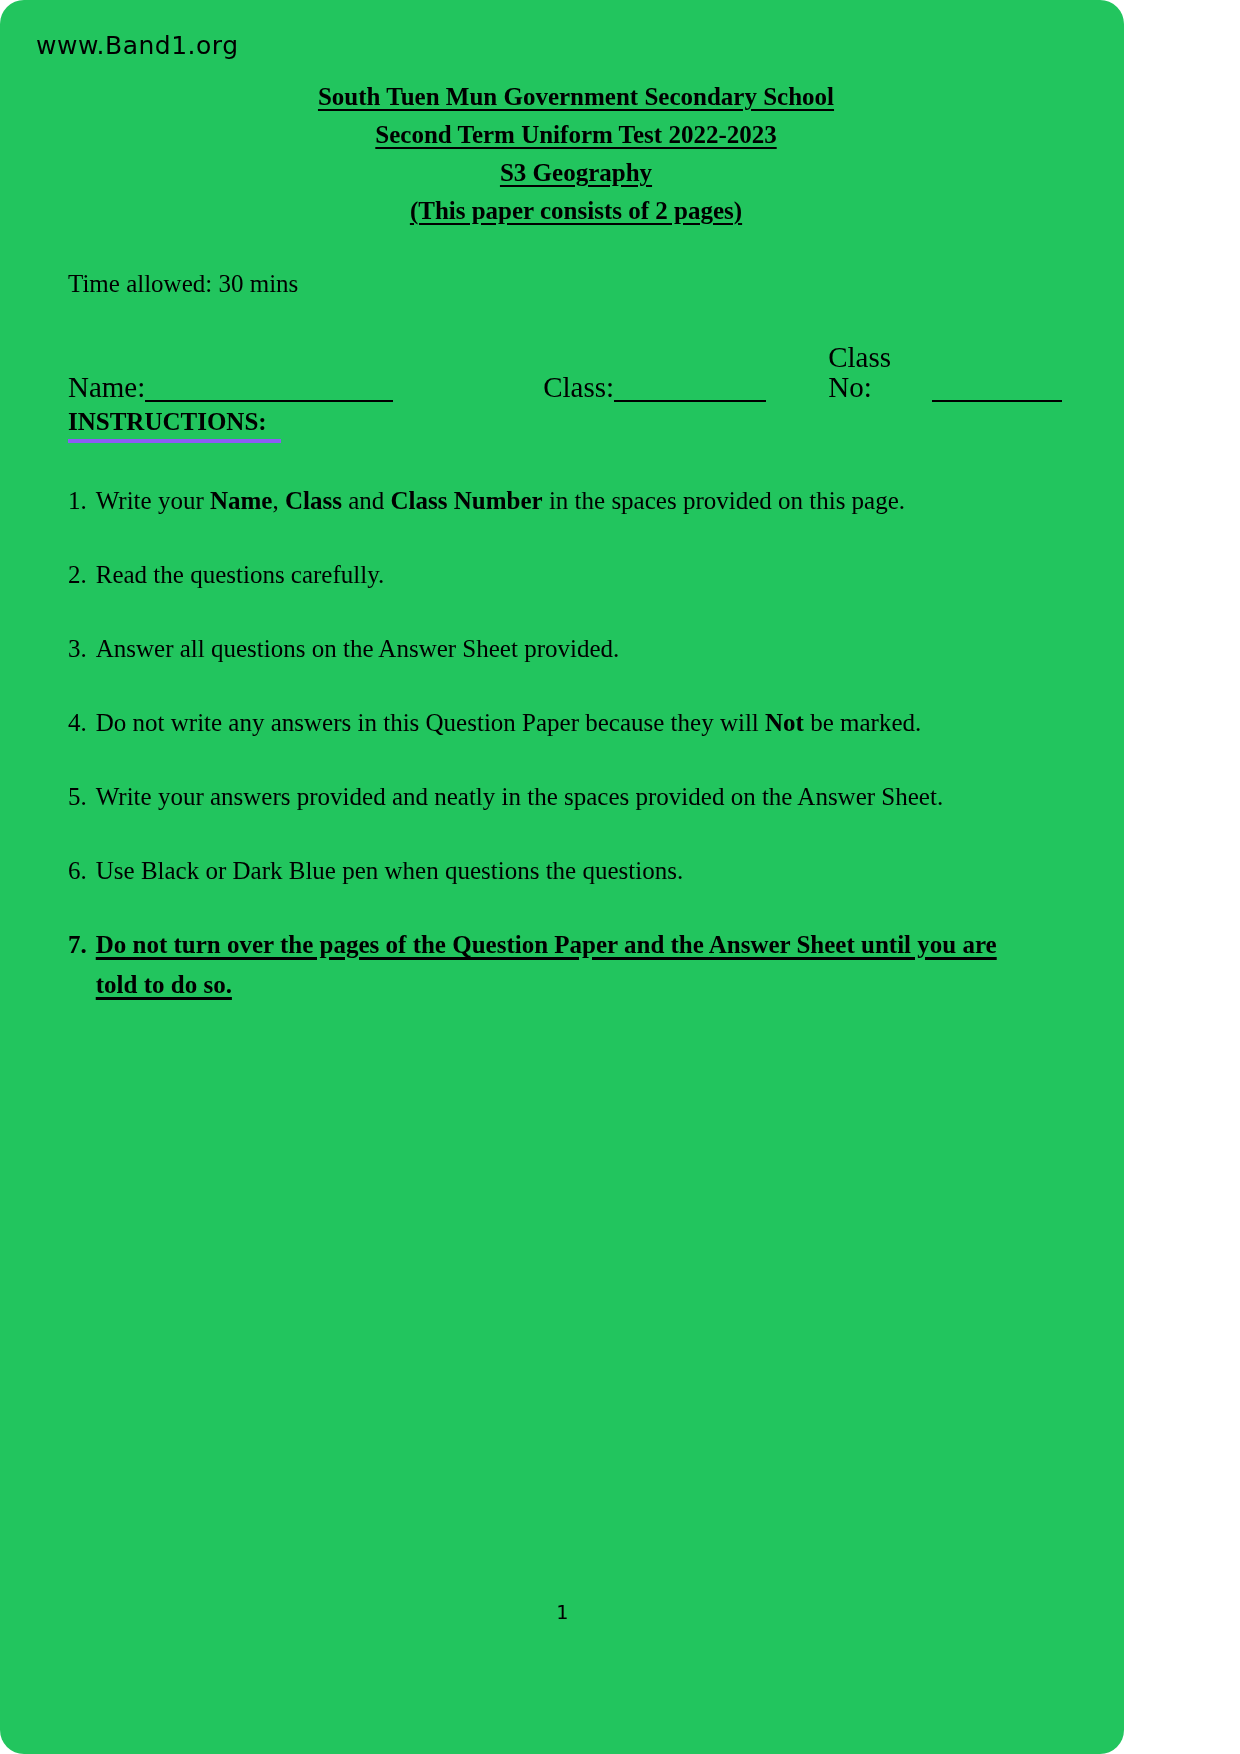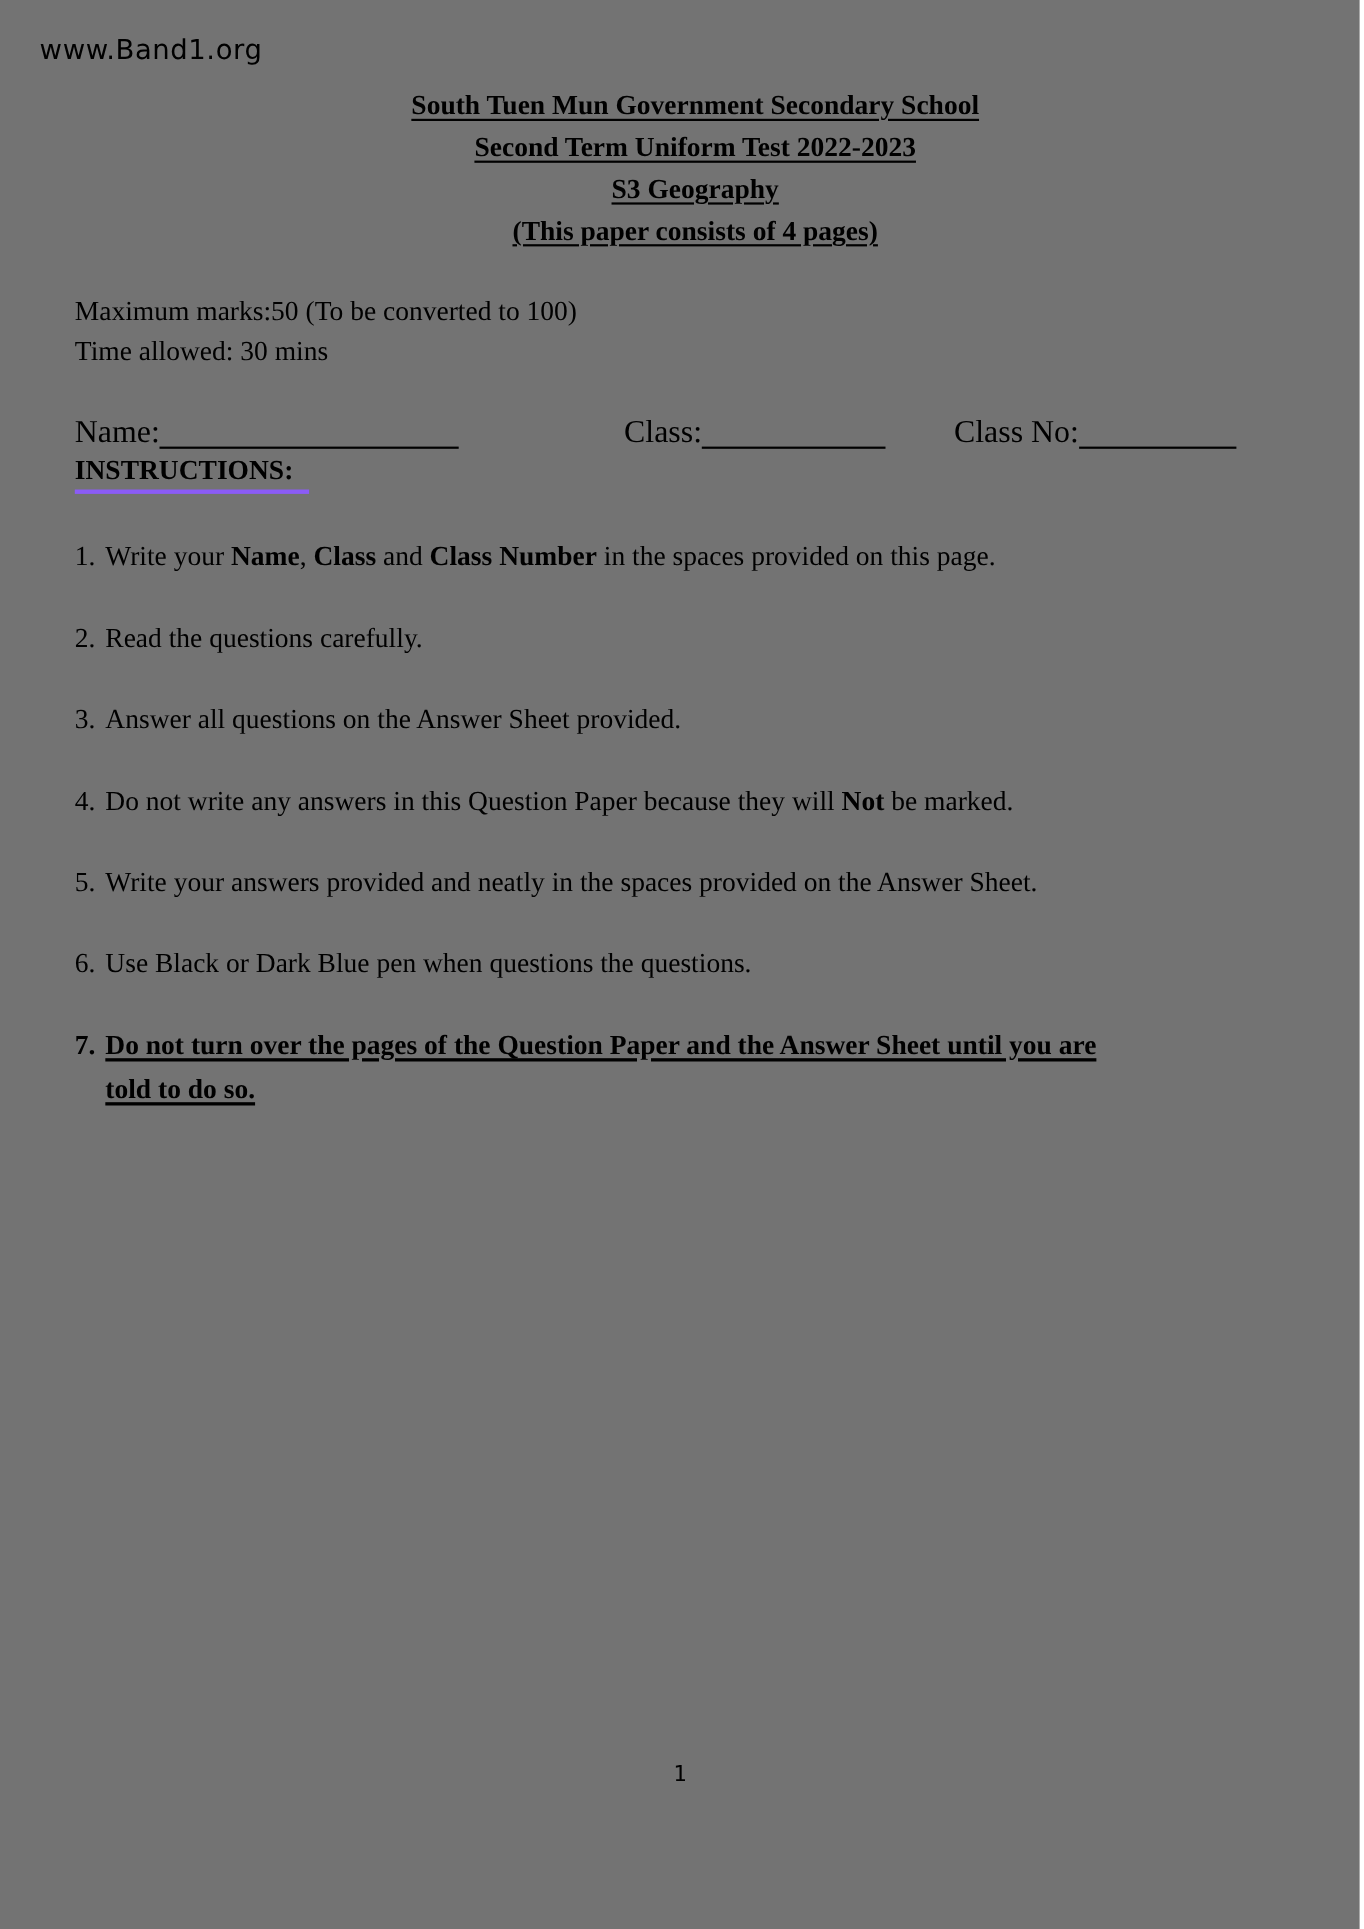--- a/index.html
+++ b/index.html
@@ -4,24 +4,25 @@
 <style>
   html, body { margin: 0; padding: 0; }
   body {
     background: #ffffff;
     font-family: "Liberation Serif", serif;
     color: #000000;
     -webkit-font-smoothing: antialiased;
   }
   .page {
     position: relative;
-    width: 1236px;
+    width: 1124px;
     height: 1754px;
-    background: #737373;
+    background: #22c55e;
     overflow: hidden;
+    border-radius: 24px;
   }
   .watermark {
     position: absolute;
     top: 31px;
     left: 36px;
     font-family: "DejaVu Sans", sans-serif;
     font-size: 25px;
     letter-spacing: 0.5px;
   }
   .header {
@@ -105,25 +106,24 @@
 <body>
 
 <div class="page">
 
   <div class="watermark">www.Band1.org</div>
 
   <div class="header">
     <div class="header-line"><span class="u-text">South Tuen Mun Government Secondary School</span></div>
     <div class="header-line"><span class="u-text">Second Term Uniform Test 2022-2023</span></div>
     <div class="header-line"><span class="u-text">S3 Geography</span></div>
-    <div class="header-line"><span class="u-text">(This paper consists of 4 pages)</span></div>
+    <div class="header-line"><span class="u-text">(This paper consists of 2 pages)</span></div>
   </div>
 
   <div class="meta">
-    <div>Maximum marks:50 (To be converted to 100)</div>
     <div>Time allowed: 30 mins</div>
   </div>
 
   <div class="student-row">
     <span>Name:</span>
       <span class="blank-line blank-name"></span>
       <span class="gap-lg">Class:</span>
       <span class="blank-line blank-class"></span>
       <span class="gap-sm">Class No:</span>
       <span class="blank-line blank-classno"></span>

